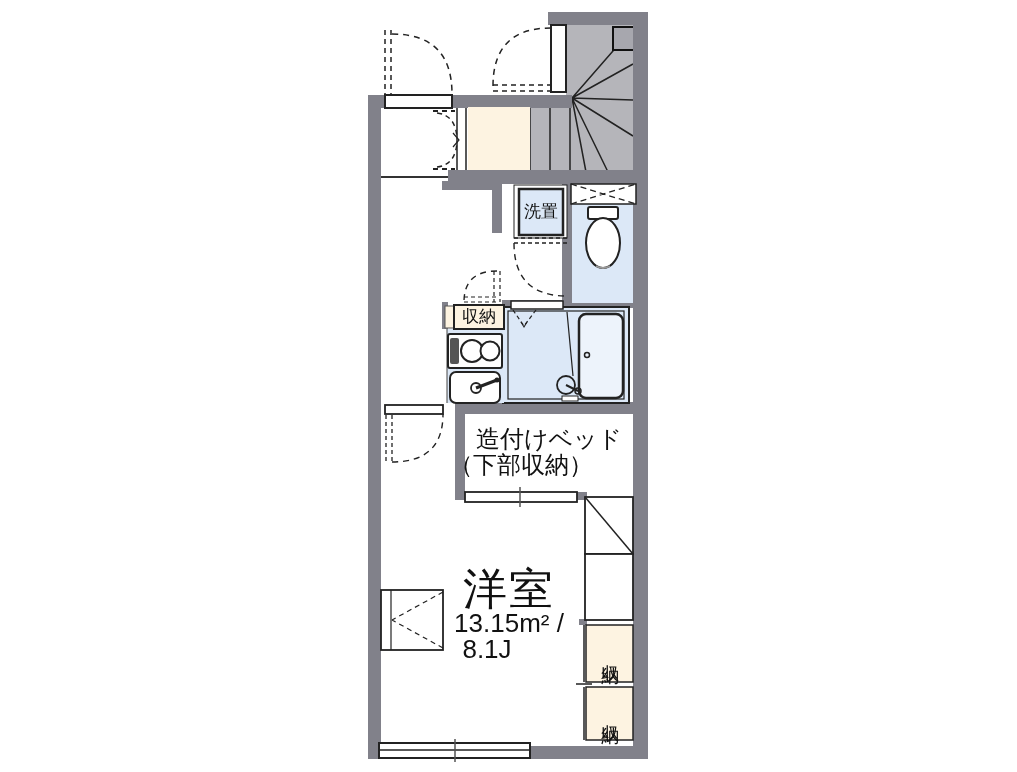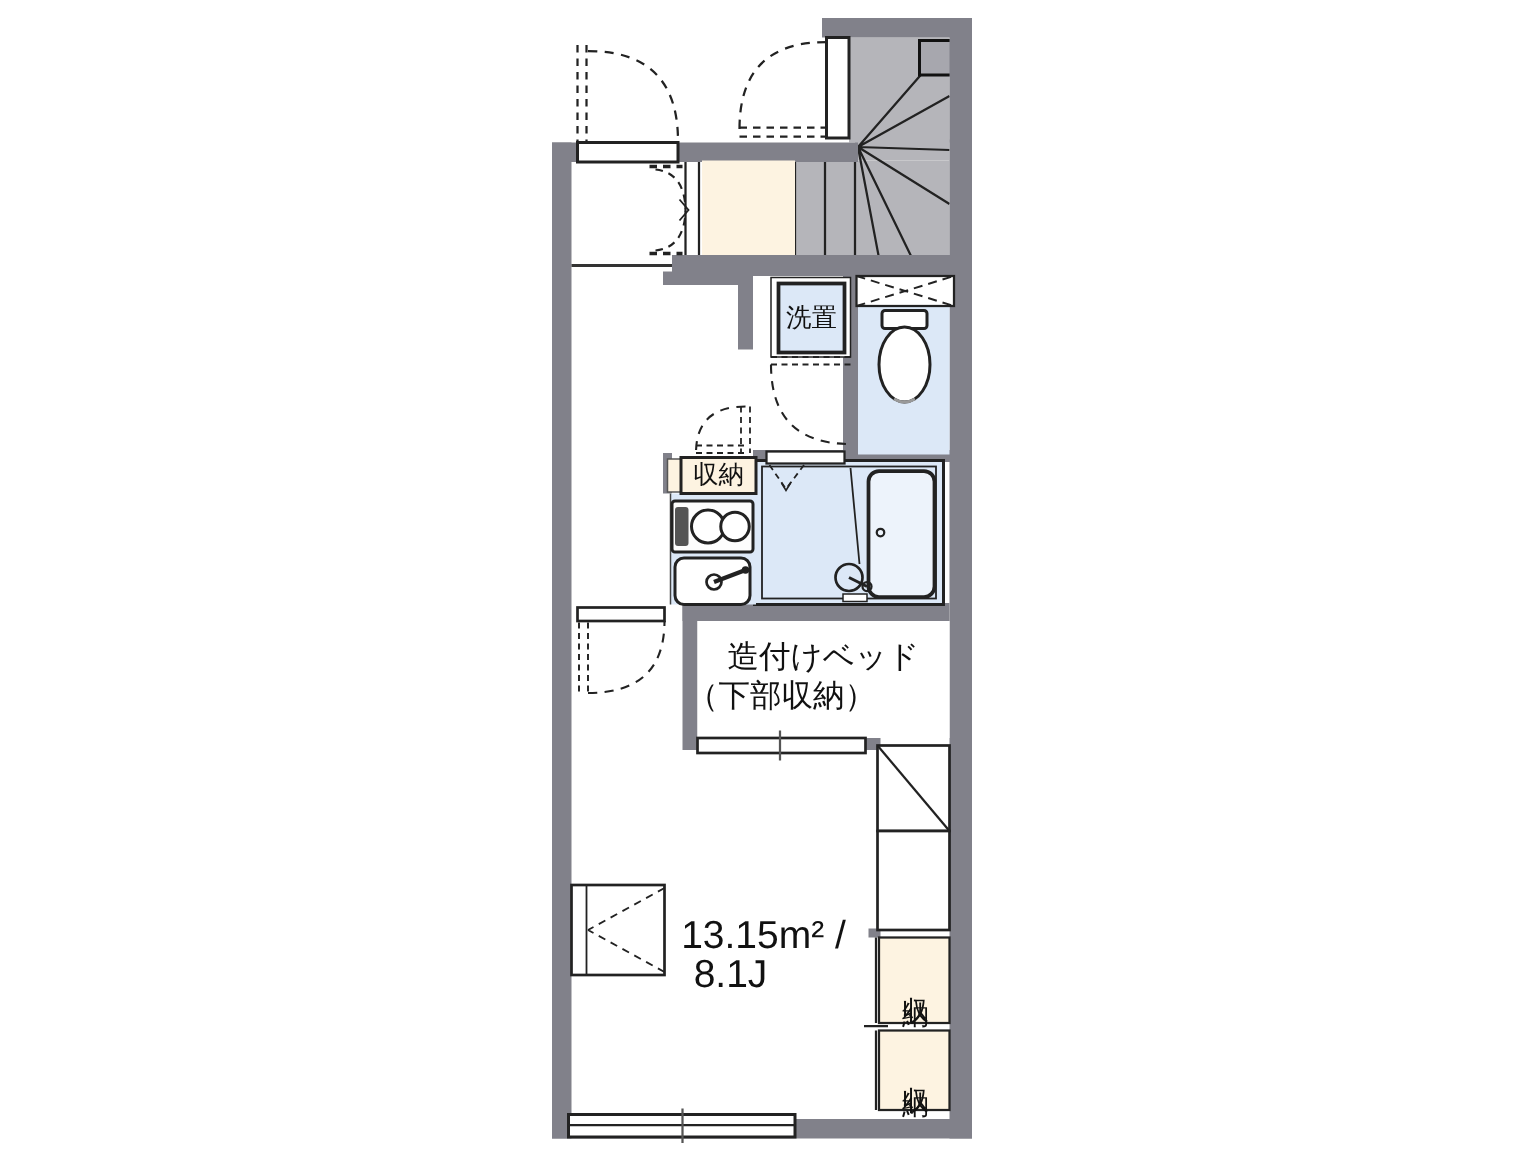--- a/index.html
+++ b/index.html
@@ -16,21 +16,21 @@
   .plan-wrap{
     position:relative;width:823px;height:772px;background:var(--bg);
     font-family:"Liberation Sans","DejaVu Sans",sans-serif;color:var(--ink);
     overflow:hidden;
   }
   .plan-svg{position:absolute;left:0;top:0;}
   .lbl{position:absolute;transform:translate(-50%,-50%);white-space:nowrap;
        color:#111;line-height:1.15;text-align:center;}
   .lbl-washer{font-size:17px;}
   .lbl-kstorage{font-size:17px;}
-  .lbl-bed{font-size:21px;}
+  .lbl-bed{font-size:24px;}
   .lbl-room{font-size:44px;letter-spacing:2px;}
   .lbl-area{font-size:26px;}
   .lbl-vert{writing-mode:vertical-rl;font-size:18px;letter-spacing:3px;}
 </style>
 </head>
 <body>
 
 <div class="plan-wrap">
 
 <svg class="plan-svg" width="1017" height="772" viewBox="0 0 1017 772">
@@ -199,19 +199,20 @@
   </g>
 </svg>
 
 <div class="lbl lbl-washer" style="left:541px;top:212px">洗置</div>
 
 <div class="lbl lbl-kstorage" style="left:479px;top:317px">収納</div>
 
 <div class="lbl lbl-bed" style="left:549px;top:439px">造付けベッド</div>
 <div class="lbl lbl-bed" style="left:521px;top:465px">（下部収納）</div>
 
+<div class="lbl lbl-room" style="left:509px;top:589px">洋室</div>
 <div class="lbl lbl-area" style="left:509px;top:624px">13.15m² /</div>
 <div class="lbl lbl-area" style="left:487px;top:650px">8.1J</div>
 
 <div class="lbl lbl-vert" style="left:610px;top:653px">収納</div>
 <div class="lbl lbl-vert" style="left:610px;top:713px">収納</div>
 
 </div>
 
 </body></html>

